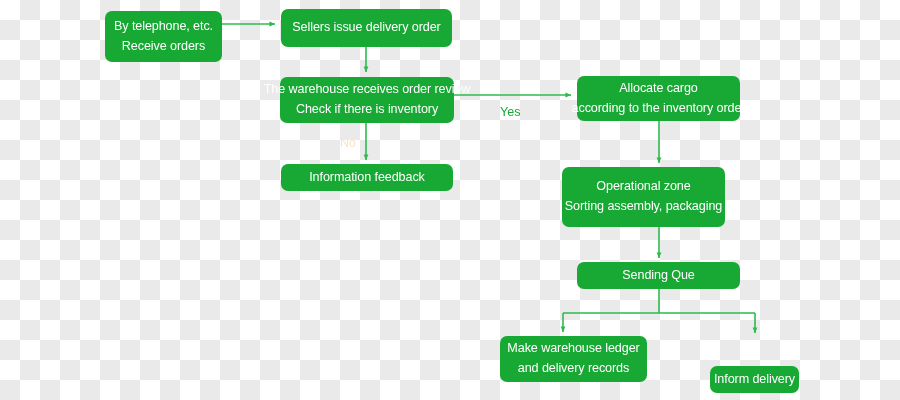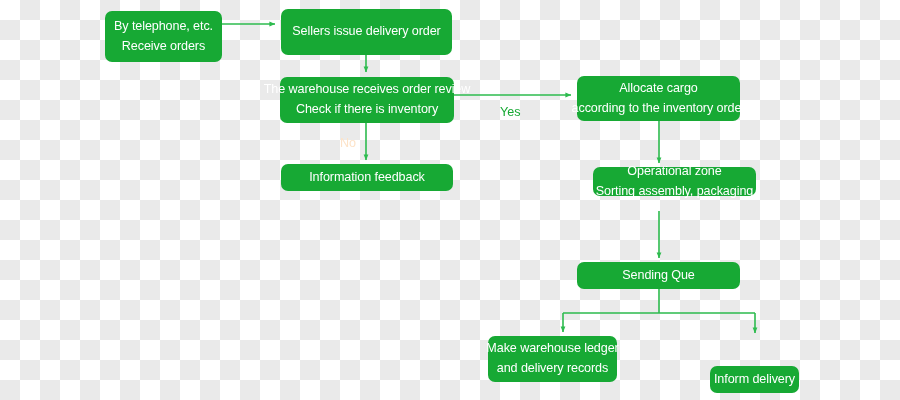--- a/index.html
+++ b/index.html
@@ -90,48 +90,48 @@
     <path d="M563,313 L563,332" stroke="#2DBB4E" stroke-width="1.6" fill="none" marker-end="url(#arrow)"></path>
 
     <path d="M755,313 L755,333" stroke="#2DBB4E" stroke-width="1.6" fill="none" marker-end="url(#arrow)"></path>
   </svg>
 
   <div class="node" style="left:105px; top:11px; width:117px; height:51px;">
     <span class="ln">By telephone, etc.</span>
     <span class="ln">Receive orders</span>
   </div>
 
-  <div class="node" style="left:281px; top:9px; width:171px; height:46px;">
+  <div class="node" style="left:281px; top:9px; width:171px; height:38px;">
     <span class="ln">Sellers issue delivery order</span>
   </div>
 
   <div class="node" style="left:280px; top:77px; width:174px; height:46px;">
     <span class="ln">The warehouse receives order review</span>
     <span class="ln">Check if there is inventory</span>
   </div>
 
   <div class="node" style="left:281px; top:164px; width:172px; height:27px;">
     <span class="ln">Information feedback</span>
   </div>
 
   <div class="node" style="left:577px; top:76px; width:163px; height:45px;">
     <span class="ln">Allocate cargo</span>
     <span class="ln">according to the inventory order</span>
   </div>
 
-  <div class="node" style="left:593px; top:167px; width:163px; height:29px;">
+  <div class="node" style="left:562px; top:167px; width:163px; height:60px;">
     <span class="ln">Operational zone</span>
     <span class="ln">Sorting assembly, packaging</span>
   </div>
 
   <div class="node" style="left:577px; top:262px; width:163px; height:27px;">
     <span class="ln">Sending Que</span>
   </div>
 
-  <div class="node" style="left:488px; top:336px; width:129px; height:46px;">
+  <div class="node" style="left:500px; top:336px; width:147px; height:46px;">
     <span class="ln">Make warehouse ledger</span>
     <span class="ln">and delivery records</span>
   </div>
 
   <div class="node" style="left:710px; top:337px; width:89px; height:27px;margin-top:29px;">
     <span class="ln">Inform delivery</span>
   </div>
 
   <span class="edge-label yes" style="left:500px; top:105px;">Yes</span>
 

